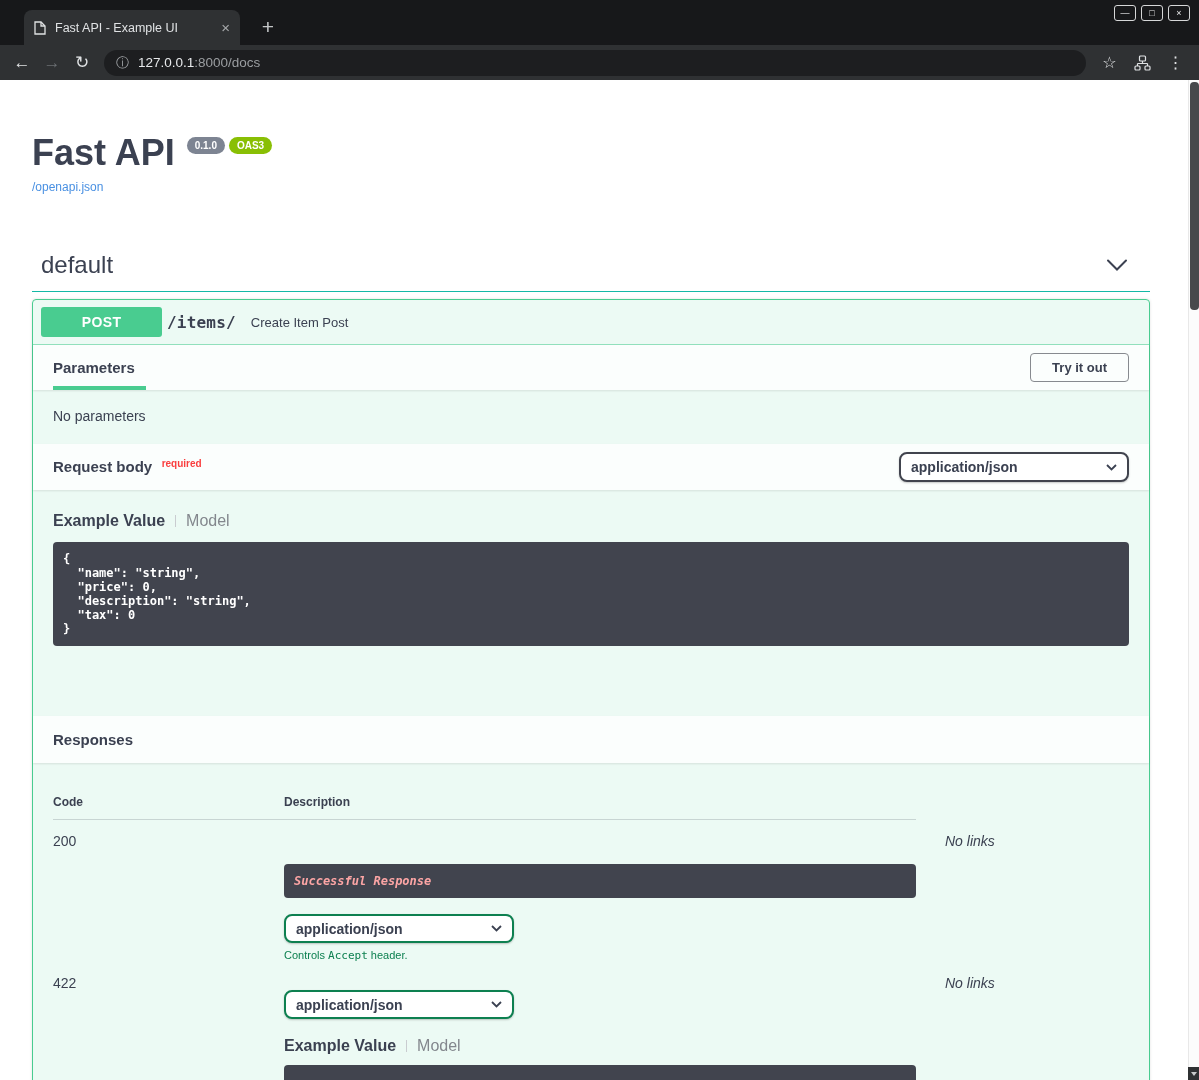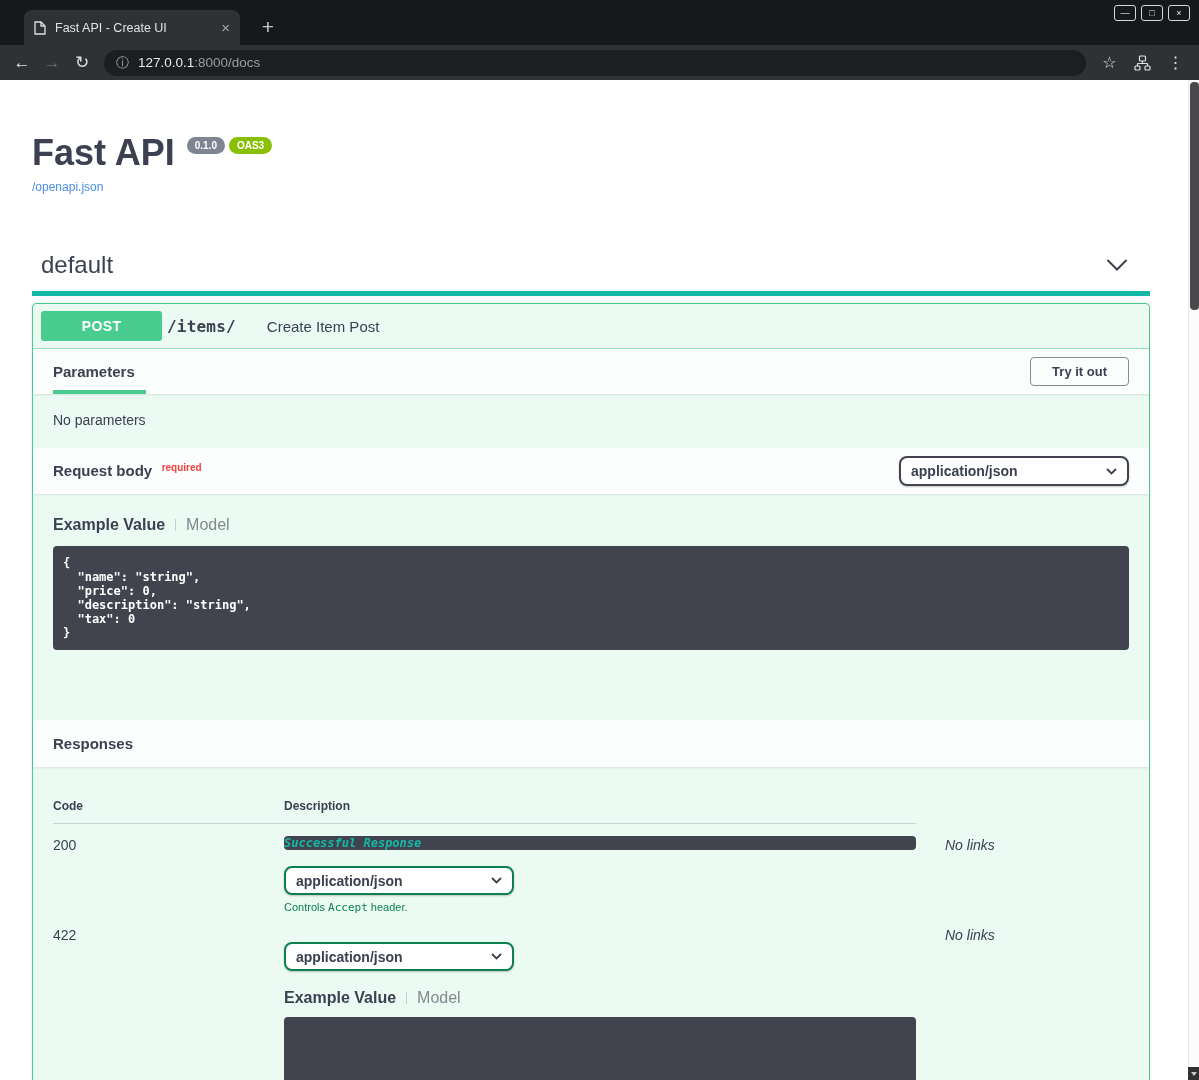--- a/index.html
+++ b/index.html
@@ -47,33 +47,33 @@
 
   .api-hgroup { display:flex; align-items:flex-start; }
   .api-title { font-size:36px; font-weight:700; color:#3b4151; line-height:1; }
   .badges { display:flex; gap:4px; margin:2px 0 0 12px; }
   .badge { font-size:10px; font-weight:700; color:#fff; padding:3px 8px; border-radius:57px; line-height:1.1; }
   .badge.version { background:#7d8492; }
   .badge.oas { background:#89bf04; }
   .spec-link { display:inline-block; margin-top:9px; font-size:12px; color:#4990e2; text-decoration:none; cursor:pointer; }
 
   .tag-header { margin-top:50px; display:flex; align-items:center; justify-content:space-between;
-                padding:6px 22px 12px 9px; border-bottom:5px solid #14b8a6; cursor:pointer; }
+                padding:6px 22px 12px 9px; border-bottom:1px solid #14b8a6; cursor:pointer; }
   .tag-title { font-size:24px; font-weight:500; color:#3b4151; }
 
   .opblock { margin-top:7px; border:1px solid #49cc90; border-radius:4px;
              background:rgba(73,204,144,.1); box-shadow:0 0 3px rgba(0,0,0,.12); }
 
   .op-summary { display:flex; align-items:center; padding:7px 8px;
                 border-bottom:1px solid rgba(73,204,144,.55); cursor:pointer; }
   .method-badge { background:#49cc90; color:#fff; font-weight:700; font-size:14px; border-radius:3px;
                   width:121px; text-align:center; padding:7px 0; letter-spacing:.4px; }
   .op-path { font-family:"DejaVu Sans Mono",monospace; font-size:16px; font-weight:600; margin-left:5px;
              color:#3b4151; letter-spacing:.2px; }
-  .op-desc { font-size:15px; margin-left:31px; color:#3b4151; }
+  .op-desc { font-size:13px; margin-left:15px; color:#3b4151; }
 
   .section-header { background:rgba(255,255,255,.8); padding:8px 20px; display:flex; align-items:center;
                     justify-content:space-between; position:relative; box-shadow:0 1px 2px rgba(0,0,0,.1);
                     min-height:44px; }
   .param-tab-title { font-size:15px; font-weight:700; color:#3b4151; }
   .param-underline { position:absolute; left:20px; bottom:0; width:93px; height:4px; background:#49cc90; }
   .btn-try { border:1px solid #878a8f; border-radius:4px; padding:6px 21px; font-size:13px; font-weight:600;
              color:#3b4151; background:transparent; font-family:"Liberation Sans",sans-serif; cursor:pointer; }
 
   .params-body { padding:18px 20px 20px; font-size:14px; color:#3b4151; }
@@ -102,38 +102,38 @@
   .resp-title { font-size:15px; font-weight:700; color:#3b4151; }
 
   .responses-table { padding:32px 20px 20px; }
   .rt-grid { display:grid; grid-template-columns:231px 632px 1fr; }
   .rt-head { font-size:12px; font-weight:700; color:#3b4151; padding-bottom:10px;
              border-bottom:1px solid rgba(59,65,81,.2); }
   .rt-head.links-head { padding-left:29px; }
   .rt-code { font-size:14px; padding-top:13px; color:#3b4151; }
   .rt-desc { padding-top:12px; }
   .rt-links { padding-top:13px; padding-left:29px; font-size:14px; font-style:italic; color:#3b4151; }
-  .markdown-block { background:#41444e; color:#14b8a6; font-family:"DejaVu Sans Mono",monospace;
-                    font-style:italic; font-weight:700; font-size:12px; border-radius:4px; }
+  .markdown-block { background:#41444e; color:#fca5a5; font-family:"DejaVu Sans Mono",monospace;
+                    font-style:italic; font-weight:700; font-size:12px; padding:10px; border-radius:4px;margin-top:32px; }
   .accept-note { margin-top:6px; font-size:11px; color:#0d8050; }
   .accept-note .mono { font-family:"DejaVu Sans Mono",monospace; }
   .tabs-422 { margin-top:18px; }
 </style>
 </head>
 <body>
 
 <div class="window">
 
   <div class="tabstrip">
     <div class="tab">
       <svg class="favicon" width="12" height="14" viewBox="0 0 12 14">
         <path d="M1 1 h6 l4 4 v8 h-10 z" fill="none" stroke="#e0e2e4" stroke-width="1.3"></path>
         <path d="M7 1 v4 h4" fill="none" stroke="#e0e2e4" stroke-width="1.3"></path>
       </svg>
-      <span class="tab-title">Fast API - Create UI</span>
+      <span class="tab-title">Fast API - Example UI</span>
       <span class="tab-close">×</span>
     </div>
     <div class="new-tab">+</div>
     <div class="win-controls">
       <div class="win-btn">—</div>
       <div class="win-btn">□</div>
       <div class="win-btn">×</div>
     </div>
   </div>
 

